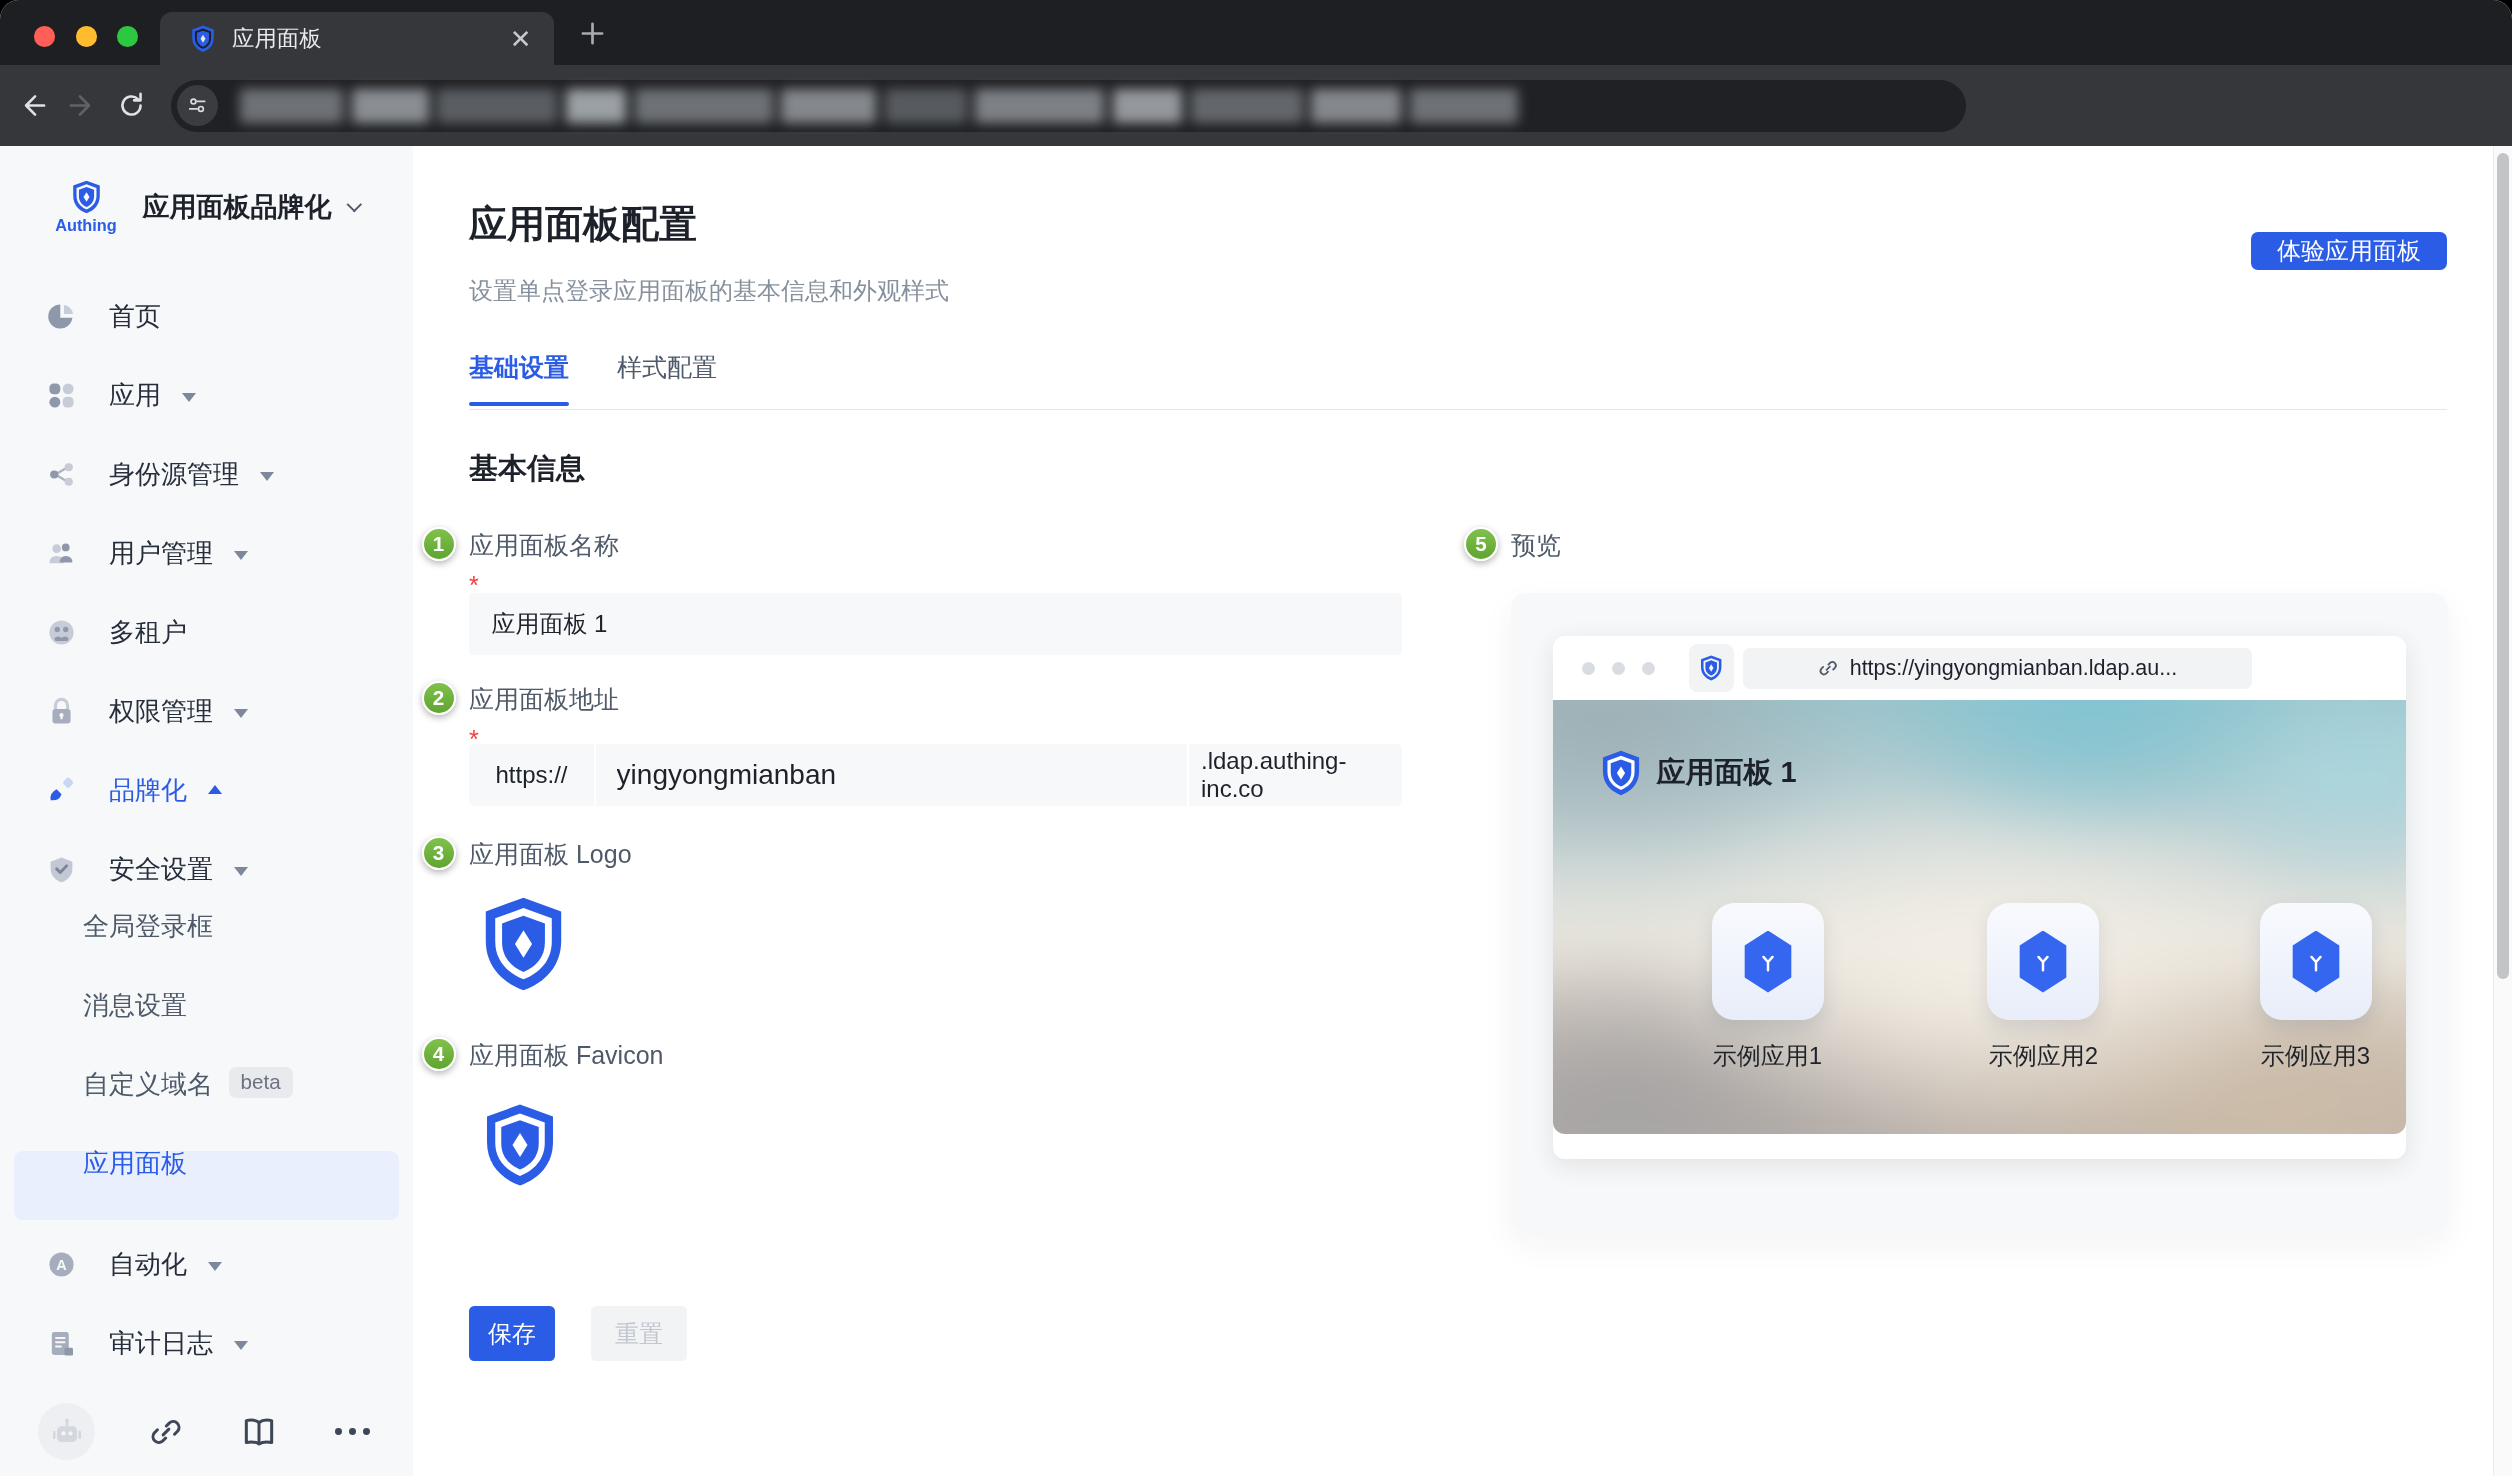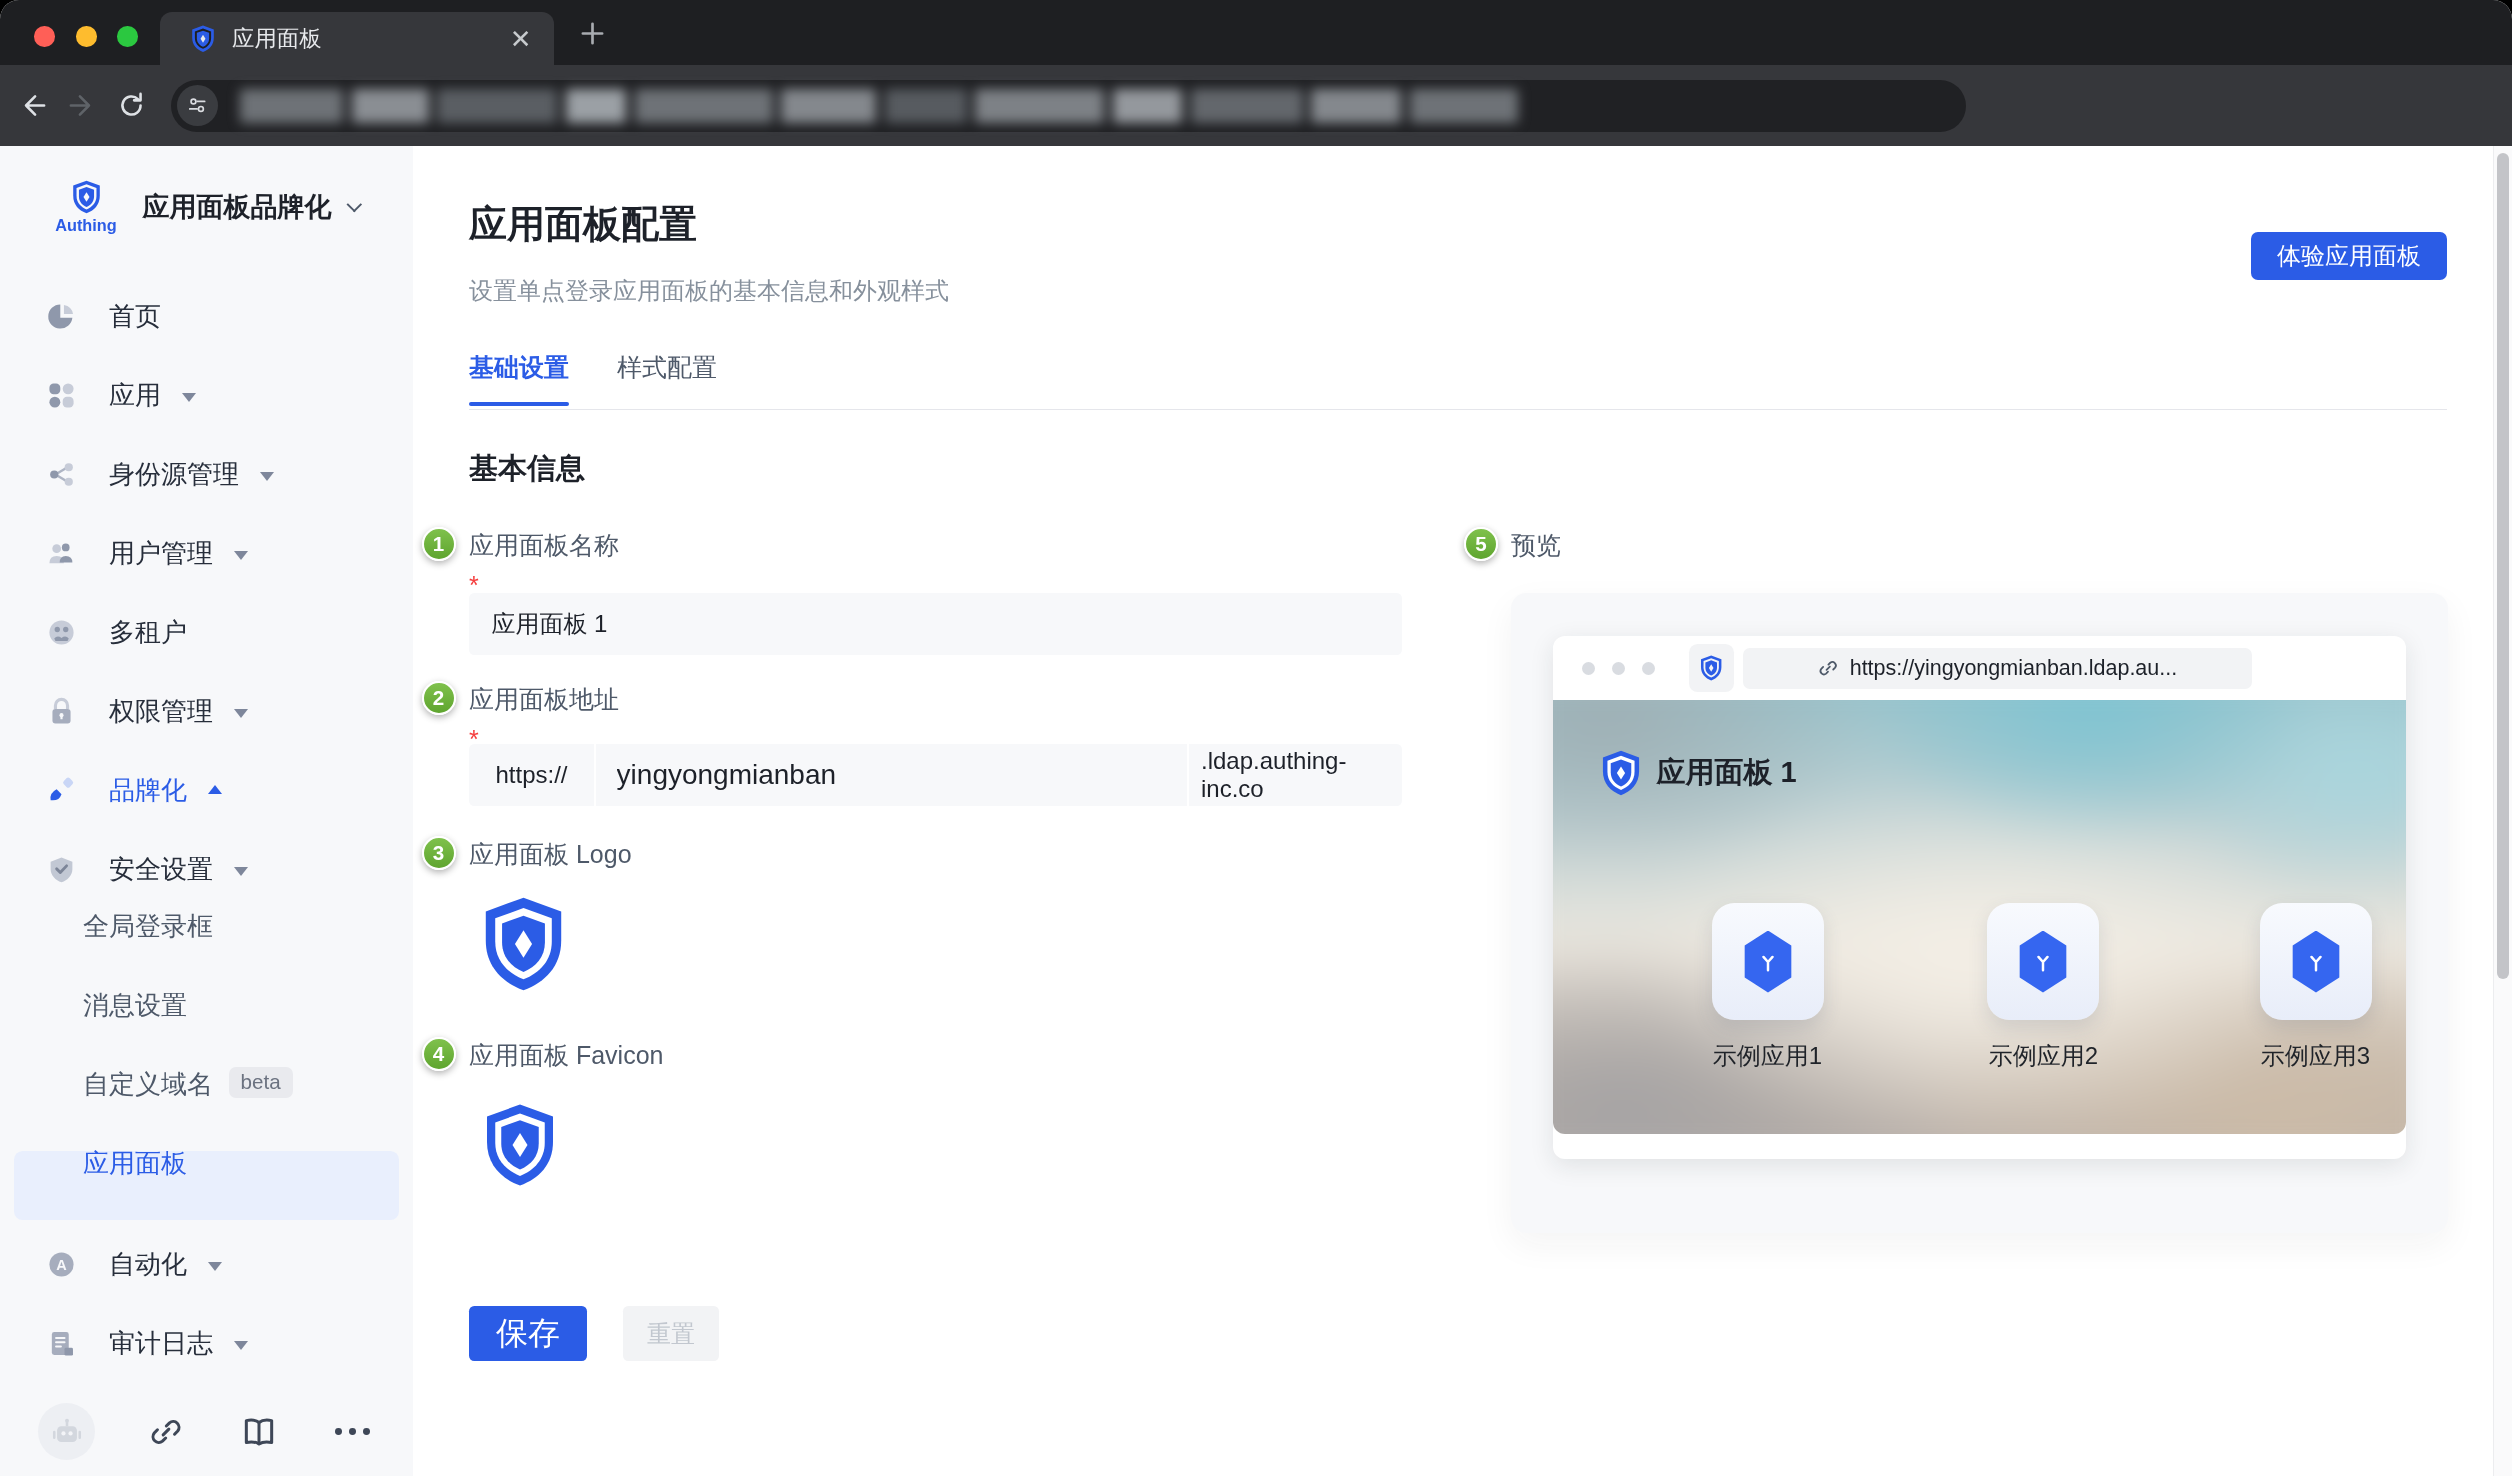--- a/index.html
+++ b/index.html
@@ -50,40 +50,40 @@
   .beta-badge{margin-left:15.5px;background:#E9EAEE;color:#6B7280;font-size:20.6px;border-radius:6.9px;padding:3.4px 12px;position:relative;z-index:1;}
   .side-footer{position:absolute;left:0;bottom:12px;width:100%;height:65px;display:flex;align-items:center;justify-content:space-between;padding:0 38px;}
   .sf-icon{width:45px;height:45px;display:flex;align-items:center;justify-content:center;color:#3E4757;}
   .robot-wrap{width:57px;height:57px;border-radius:50%;background:#EDEFF3;display:flex;align-items:center;justify-content:center;color:#C9CEDA;}
   .dots3{display:flex;gap:6.9px;} .dots3 i{width:6.9px;height:6.9px;border-radius:50%;background:#3E4757;}
 
   
   .content{position:absolute;left:413px;top:0;width:2099px;height:100%;background:#fff;}
   .page-title{position:absolute;left:56px;top:53px;font-size:38px;font-weight:700;color:#1D2129;}
   .page-sub{position:absolute;left:56px;top:129px;font-size:24px;color:#86909C;}
-  .primary-btn{position:absolute;right:65px;top:86px;height:48px;padding:0 26px;background:#2B5CE6;color:#fff;font-size:24px;border:none;border-radius:6.9px;display:flex;align-items:center;}
+  .primary-btn{position:absolute;right:65px;top:86px;height:38px;padding:0 26px;background:#2B5CE6;color:#fff;font-size:24px;border:none;border-radius:6.9px;display:flex;align-items:center;}
   .tabs{position:absolute;left:56px;top:205px;display:flex;gap:48px;}
   .tab-item{font-size:25px;color:#4E5969;padding-bottom:22.4px;position:relative;}
   .tab-item.active{color:#2B5CE6;font-weight:600;}
   .tab-item.active::after{content:"";position:absolute;left:0;bottom:0;width:100%;height:4.3px;background:#2B5CE6;border-radius:2.6px;}
   .tabs-divider{position:absolute;left:56px;right:65px;top:263px;height:0.9px;background:#E5E6EB;}
   .section-title{position:absolute;left:56px;top:303px;font-size:29px;font-weight:700;color:#1D2129;}
 
   .step-badge{position:absolute;width:34px;height:34px;border-radius:50%;background:linear-gradient(180deg,#7FC14C,#5FA52F);border:2.6px solid #fff;box-shadow:0 2.6px 7.7px rgba(0,0,0,.30);color:#fff;font-size:20.6px;font-weight:700;display:flex;align-items:center;justify-content:center;}
   .field-label{position:absolute;font-size:25px;color:#4E5969;display:flex;gap:8.6px;flex-direction:column;}
   .req{color:#F53F3F;}
   .input-box{position:absolute;left:56px;width:933px;height:62px;background:#F7F8FA;border:none;border-radius:5.2px;font-size:24px;color:#1D2129;padding:0 22.4px;outline:none;}
   .addr-group{position:absolute;left:56px;top:598px;width:933px;height:62px;display:flex;border-radius:5.2px;overflow:hidden;font-size:24px;color:#1D2129;}
   .addr-seg{background:#F7F8FA;display:flex;align-items:center;}
   .addr-prefix{width:127px;justify-content:center;border-right:2.6px solid #fff;}
   .addr-value{flex:1;padding:0 20.6px;border-right:2.6px solid #fff;background:#F7F8FA;border-top:0;border-bottom:0;border-left:0;font-size:28px;color:#1D2129;outline:none;}
   .addr-suffix{width:213px;padding-left:12px;}
   .logo-upload{position:absolute;}
   .btn-row{position:absolute;left:56px;top:1160px;display:flex;gap:36px;}
-  .save-btn{width:118px;height:55px;background:#2B5CE6;color:#fff;font-size:32px;border:none;border-radius:5.2px;}
+  .save-btn{width:86px;height:55px;background:#2B5CE6;color:#fff;font-size:24px;border:none;border-radius:5.2px;}
   .reset-btn{width:96px;height:55px;background:#F2F3F5;color:#C2C7CF;font-size:24px;border:none;border-radius:5.2px;}
 
   
   .preview-wrap{position:absolute;left:1098px;top:447px;width:937px;height:640px;background:#F7F8FA;border-radius:15.5px;box-shadow:0 12px 34px rgba(31,35,41,.05);}
   .mock{position:absolute;left:42px;top:43px;width:853px;height:523px;background:#fff;border-radius:12px;box-shadow:0 6.9px 24px rgba(31,35,41,.10);}
   .mock-head{position:relative;height:64px;display:flex;align-items:center;padding:8px 29px;}
   .mock-dots{display:flex;gap:17px;margin-right:34px;}
   .mock-dots i{width:13px;height:13px;border-radius:50%;background:#D9DCE1;}
   .fav-chip{width:45px;height:48px;border-radius:8.6px;background:#F2F3F5;display:flex;align-items:center;justify-content:center;margin-right:8.6px;}
   .url-pill{width:509px;height:41px;background:#F2F3F5;border-radius:6.9px;display:flex;align-items:center;justify-content:center;gap:10.3px;font-size:21.5px;color:#1D2129;}

